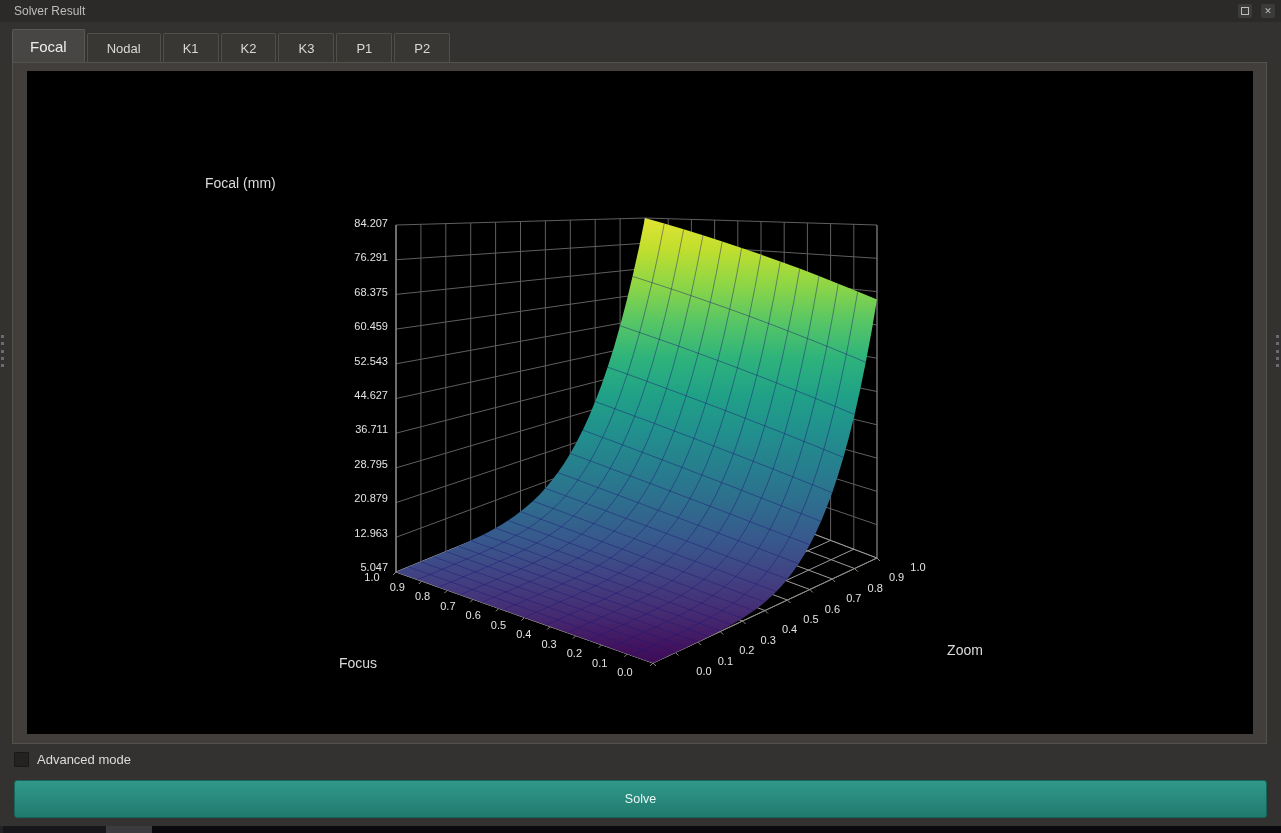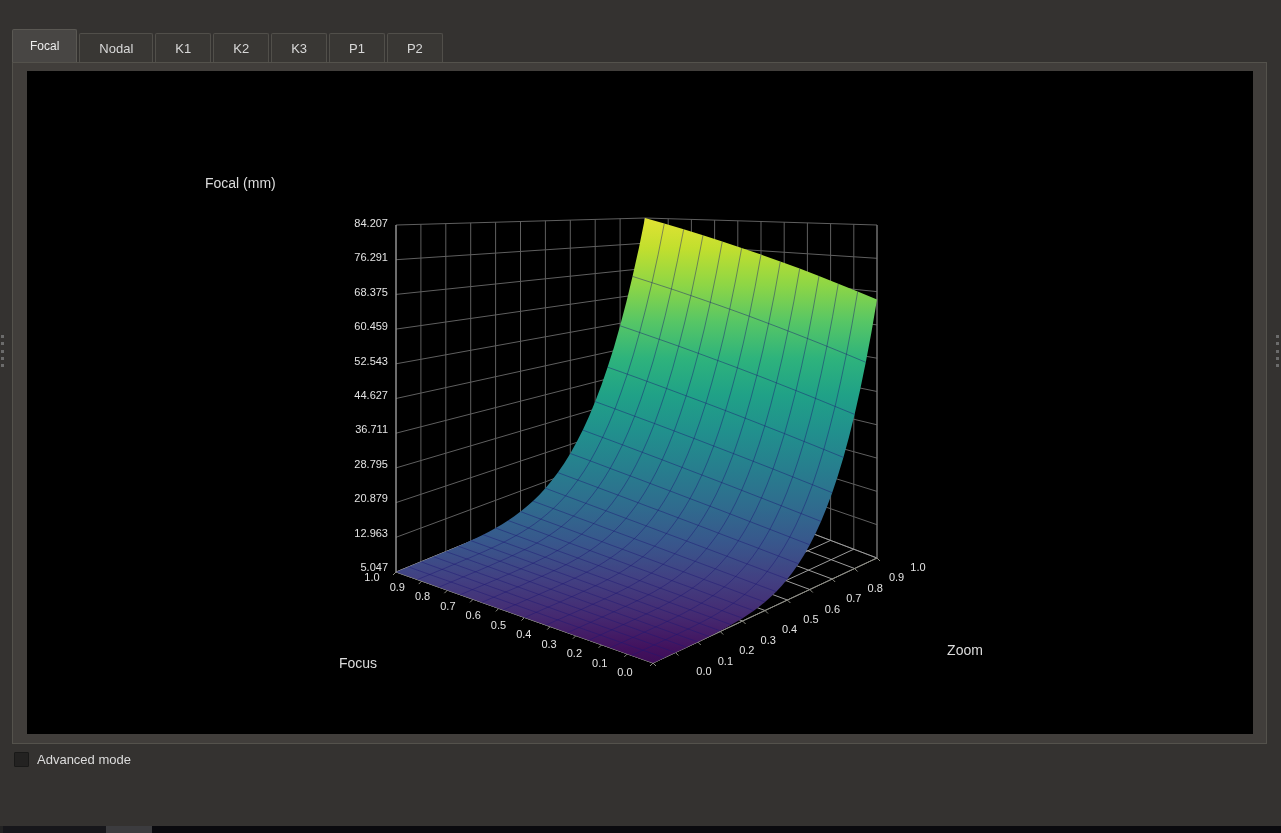--- a/index.html
+++ b/index.html
@@ -14,21 +14,21 @@
   .win-btn{width:14px;height:14px;background:#3b3b39;border-radius:2px;
            display:flex;align-items:center;justify-content:center;cursor:default;}
   .win-btn .sq{width:6px;height:6px;border:1px solid #bdbdbd;display:block;}
   .win-btn .x{color:#bdbdbd;font-size:9px;line-height:9px;}
   
   .tabbar{position:absolute;left:12px;top:22px;height:40px;display:flex;align-items:flex-end;gap:2px;}
   .tab{box-sizing:border-box;height:29px;padding:0 19px;display:flex;align-items:center;
        background:#393734;border:1px solid #514f4a;border-bottom:none;
        border-radius:2px 2px 0 0;color:#d8d8d8;font-size:13px;cursor:default;}
   .tab.active{height:33px;padding:0 17px;background:#484644;color:#ededed;
-       border-color:#5a5853;font-size:12px;}
+       border-color:#5a5853;font-size:15px;}
   
   .frame{position:absolute;left:12px;top:62px;width:1255px;height:682px;
          box-sizing:border-box;background:#413e3b;border:1px solid #54524c;}
   .plot{position:absolute;left:14px;top:8px;width:1226px;height:663px;background:#000;}
   
   .adv-row{position:absolute;left:14px;top:752px;display:flex;align-items:flex-start;gap:8px;}
   .checkbox{width:15px;height:15px;background:#232221;border:1px solid #191918;
             box-sizing:border-box;border-radius:1px;}
   .adv-label{font-size:13px;color:#dcdcdc;}
   .solve-btn{position:absolute;left:14px;top:780px;width:1253px;height:38px;
@@ -43,20 +43,31 @@
   .handle.right{left:1276px;}
   
   .bottom-strip{position:absolute;left:0;top:826px;width:1281px;height:7px;background:#0a0a0e;}
   .bottom-strip .seg{position:absolute;top:0;height:7px;}
 </style>
 </head>
 <body>
 
 <div class="window">
 
+  <div class="titlebar">
+    <span class="title">Solver Result</span>
+    <span class="win-btns">
+      <span class="win-btn">
+          <span class="sq"></span>
+        </span>
+      <span class="win-btn">
+          <span class="x">✕</span>
+        </span>
+    </span>
+  </div>
 
   <div class="tabbar">
     <div class="tab active">
         <span>Focal</span>
       </div>
     <div class="tab">
         <span>Nodal</span>
       </div>
     <div class="tab">
         <span>K1</span>
@@ -258,20 +269,21 @@
           </g>
         </svg>
     </div>
   </div>
 
   <div class="adv-row">
     <span class="checkbox"></span>
     <span class="adv-label">Advanced mode</span>
   </div>
 
+  <button class="solve-btn">Solve</button>
 
 </div>
 
 <div class="handle left">
   <span></span>
     <span></span>
     <span></span>
     <span></span>
     <span></span>
 </div>

